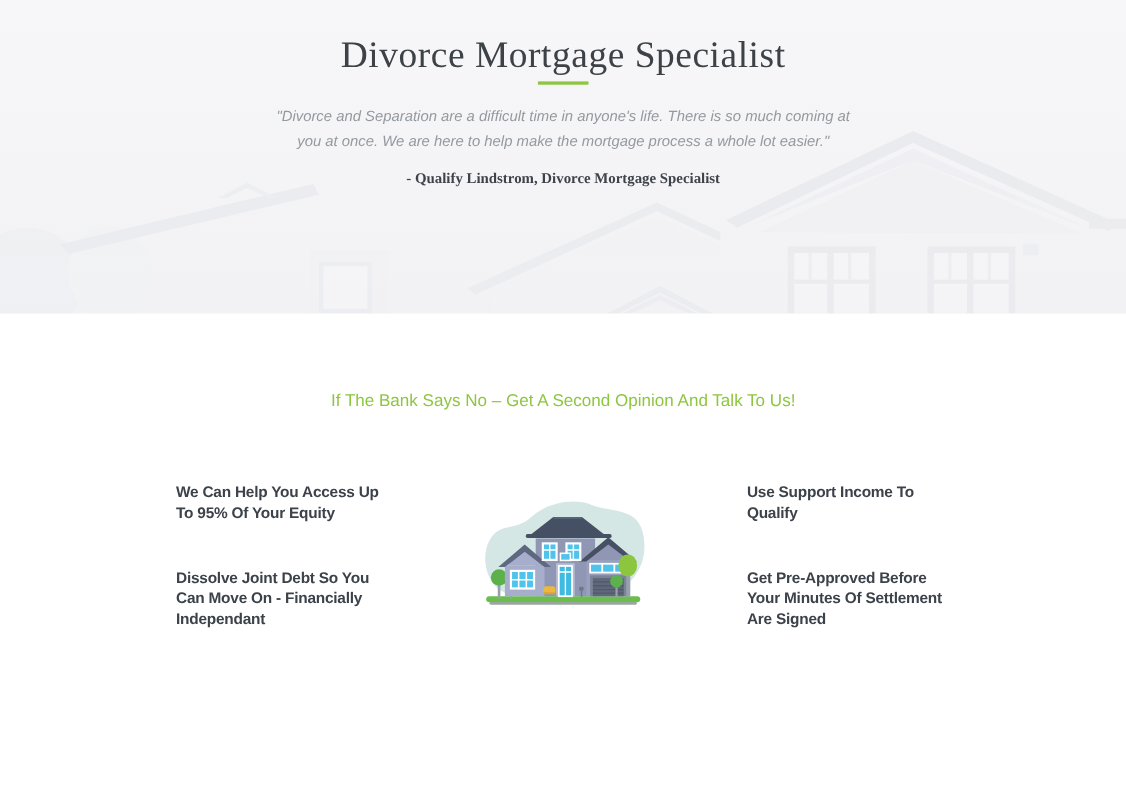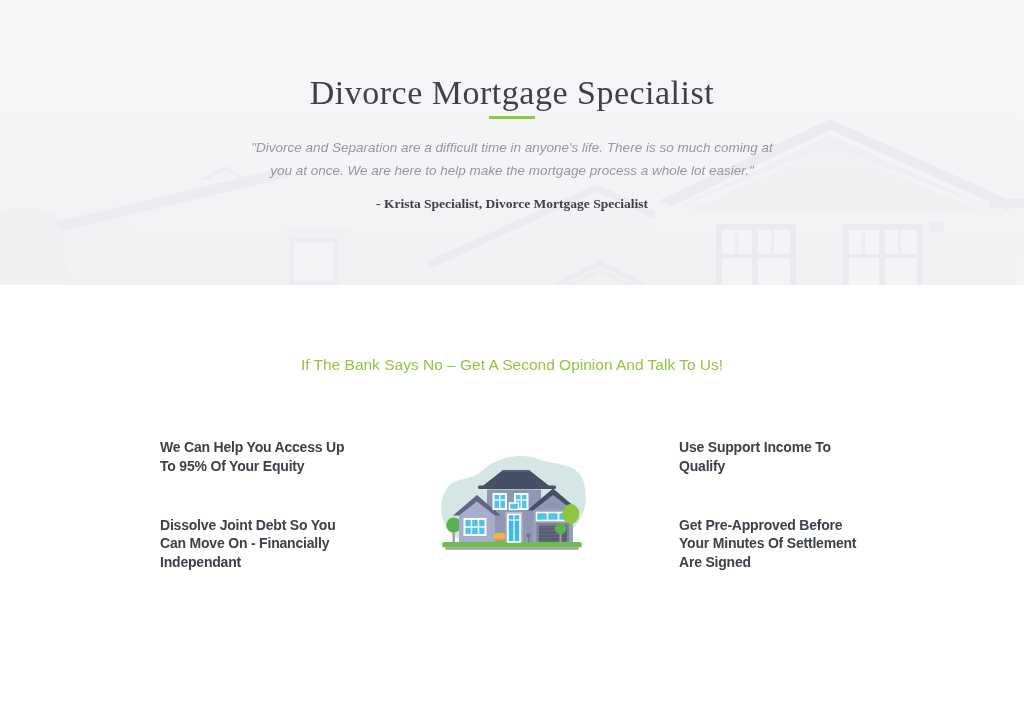--- a/index.html
+++ b/index.html
@@ -18,21 +18,21 @@
     height: 285px;
     background: linear-gradient(180deg, #f7f7f9 0%, #f2f2f4 100%);
     overflow: hidden;
     text-align: center;
   }
   .hero-bg {
     position: absolute; left: 0; top: 0;
     width: 100%; height: 100%;
     display: block;
   }
-  .hero-content { position: relative; padding-top: 74px; }
+  .hero-content { position: relative; padding-top: 32px; }
   .page-title {
     margin: 0;
     font-family: "Liberation Serif", serif;
     font-weight: normal;
     font-size: 34px;
     color: #3d4247;
     letter-spacing: 0.5px;
   }
   .title-underline {
     width: 46px; height: 3px;
@@ -144,21 +144,21 @@
           <rect x="898" y="230" width="3" height="24" fill="#ececf0"></rect>
         </g>
       </g>
     </svg>
 
     <div class="hero-content">
       <h1 class="page-title">Divorce Mortgage Specialist</h1>
       <div class="title-underline"></div>
       <p class="hero-quote">"Divorce and Separation are a difficult time in anyone's life. There is so much coming at
 you at once. We are here to help make the mortgage process a whole lot easier."</p>
-      <p class="hero-attribution">- Krista Specialist, Divorce Mortgage Specialist</p>
+      <p class="hero-attribution">- Qualify Lindstrom, Divorce Mortgage Specialist</p>
     </div>
   </section>
 
   <section class="intro">
     <h3 class="intro-subheading">If The Bank Says No – Get A Second Opinion And Talk To Us!</h3>
   </section>
 
   <section class="features">
 
     <div class="feature-col">

